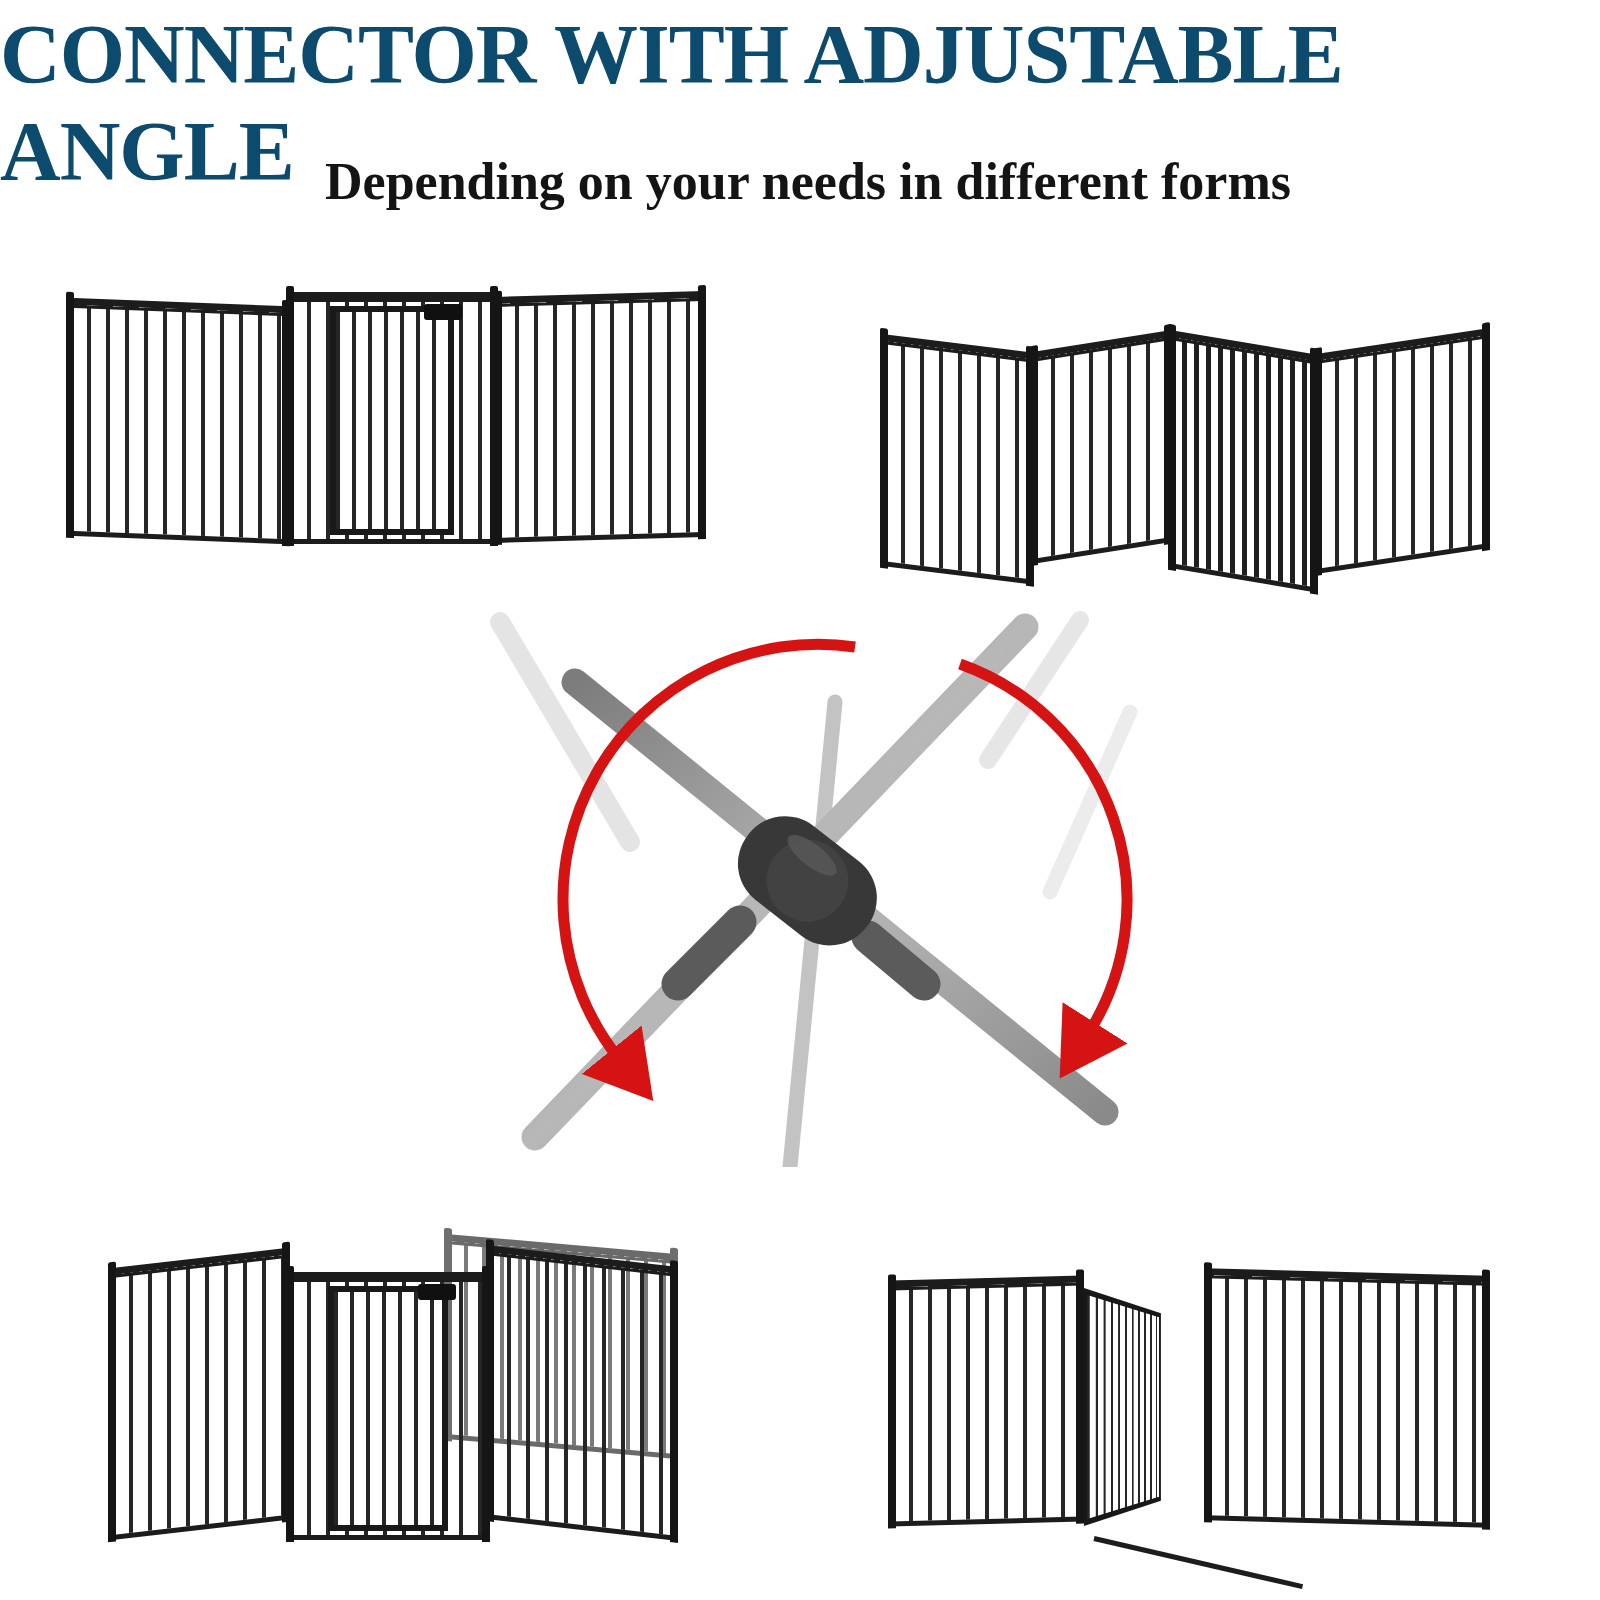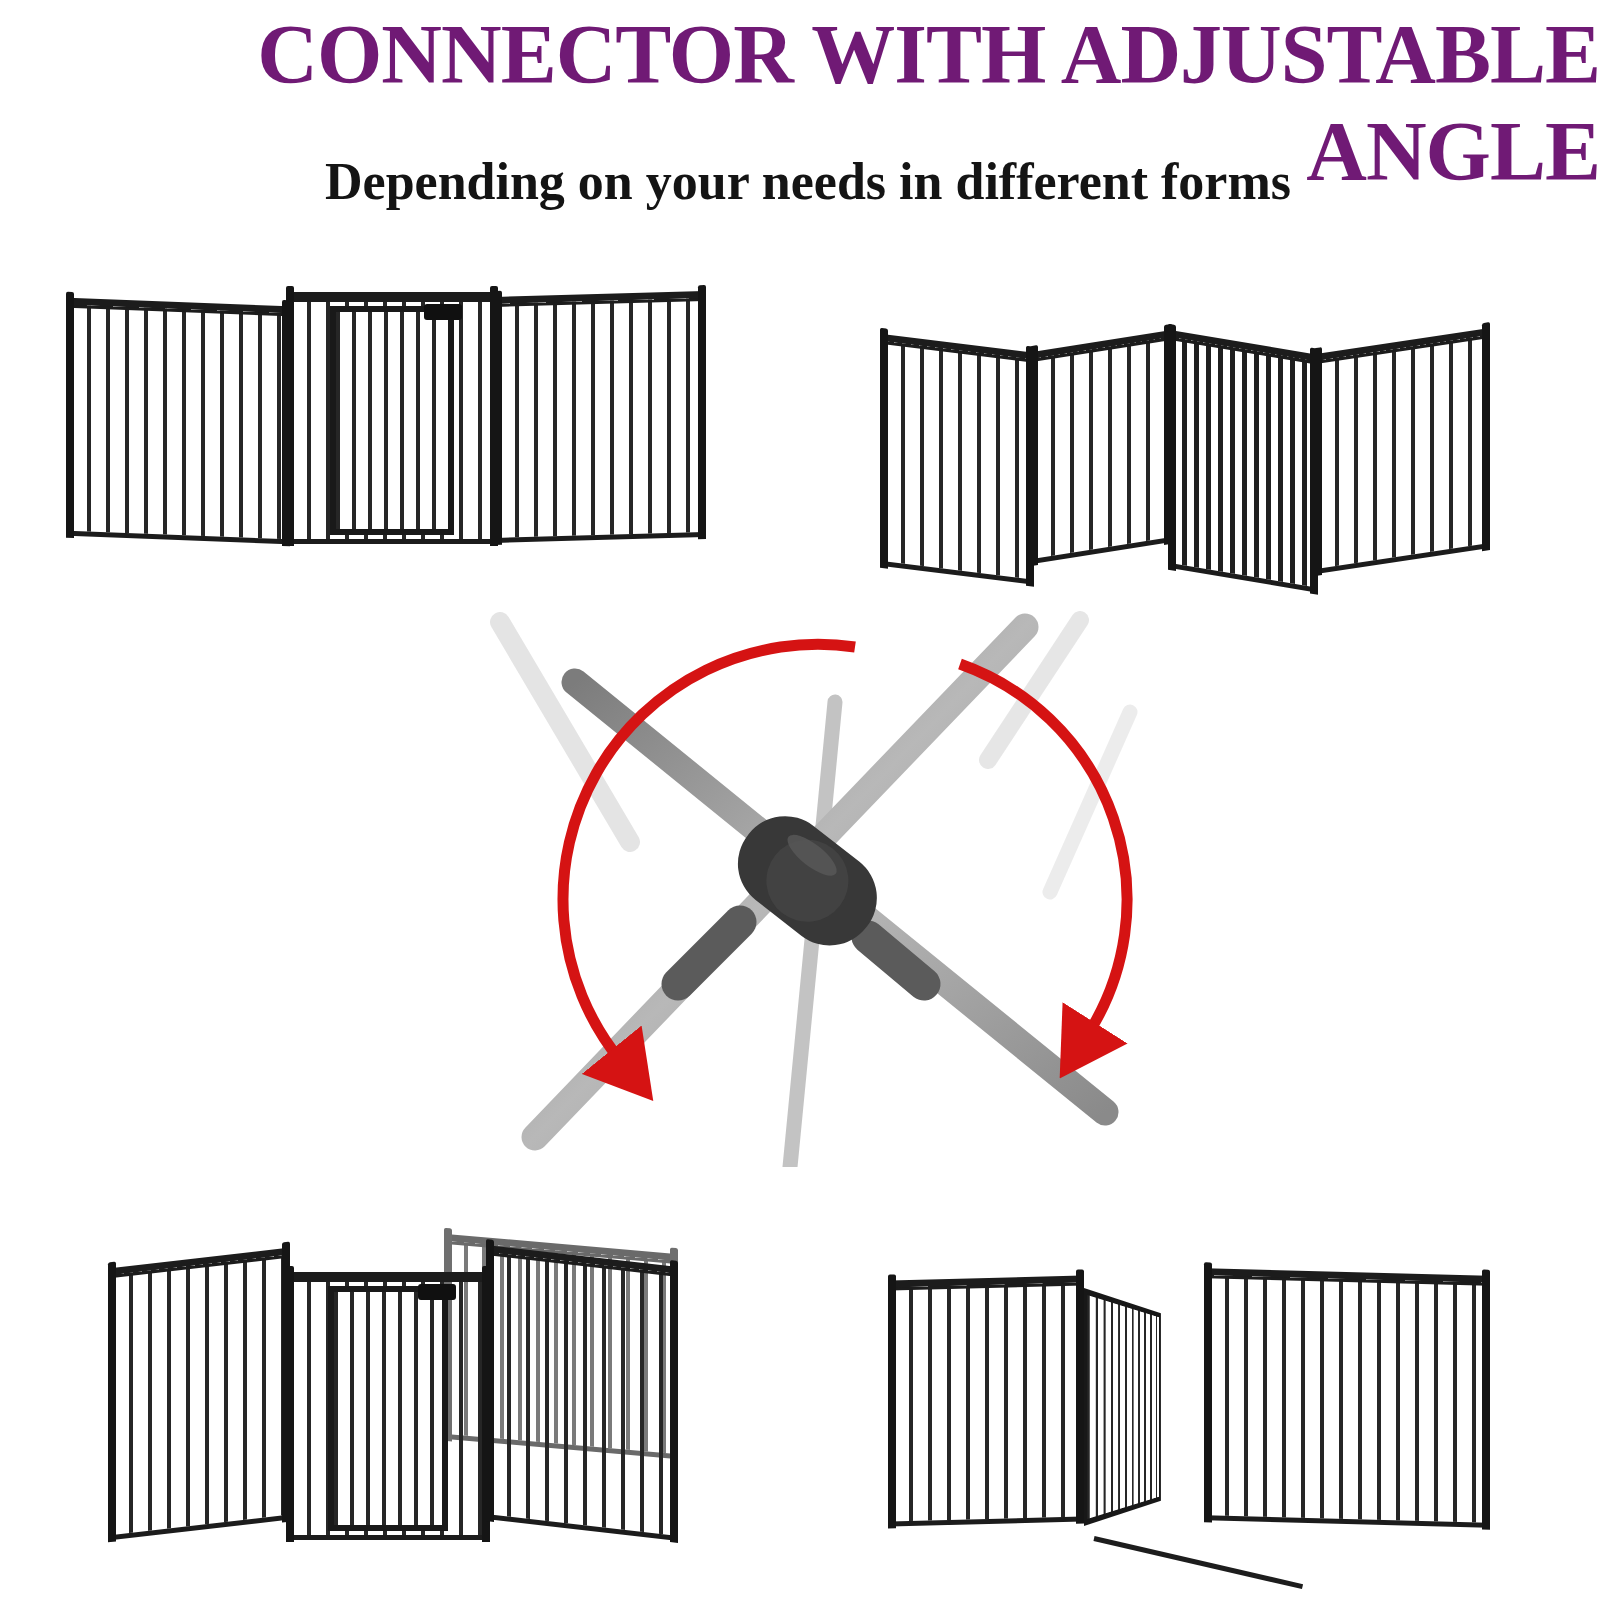--- a/index.html
+++ b/index.html
@@ -1,22 +1,22 @@
 <!DOCTYPE html>
 <html style="--red: #d51313;"><head>
 <meta charset="utf-8">
 <style>
   :root{ --red:#d51313; --metal:#232323; }
   *{box-sizing:border-box;}
   body{margin:0;background:#fff;}
   .page{position:relative;width:1600px;height:1600px;background:#ffffff;overflow:hidden;
         font-family:"Liberation Serif", serif;color:#0d0d0d;}
 
-  .title{position:absolute;top:6px;left:0;width:100%;text-align:right;
-         font-size:84px;font-weight:700;letter-spacing:-1px;margin:0;color:#701a75;}
+  .title{position:absolute;top:6px;left:0;width:100%;text-align:left;
+         font-size:84px;font-weight:700;letter-spacing:-1px;margin:0;color:#0c4a6e;}
   .subtitle{position:absolute;top:144px;left:0;width:100%;text-align:center;
          font-size:52px;font-weight:700;margin:8px;color:#141414;}
 
   .fig{position:absolute;}
 
   
   .panel{position:absolute;
          background:repeating-linear-gradient(90deg,#262626 0 4px, rgba(0,0,0,0) 4px 19px);
          border-top:7px solid #1c1c1c;border-bottom:5px solid #1c1c1c;
          box-shadow:inset 0 9px 0 -6px #1c1c1c;}

